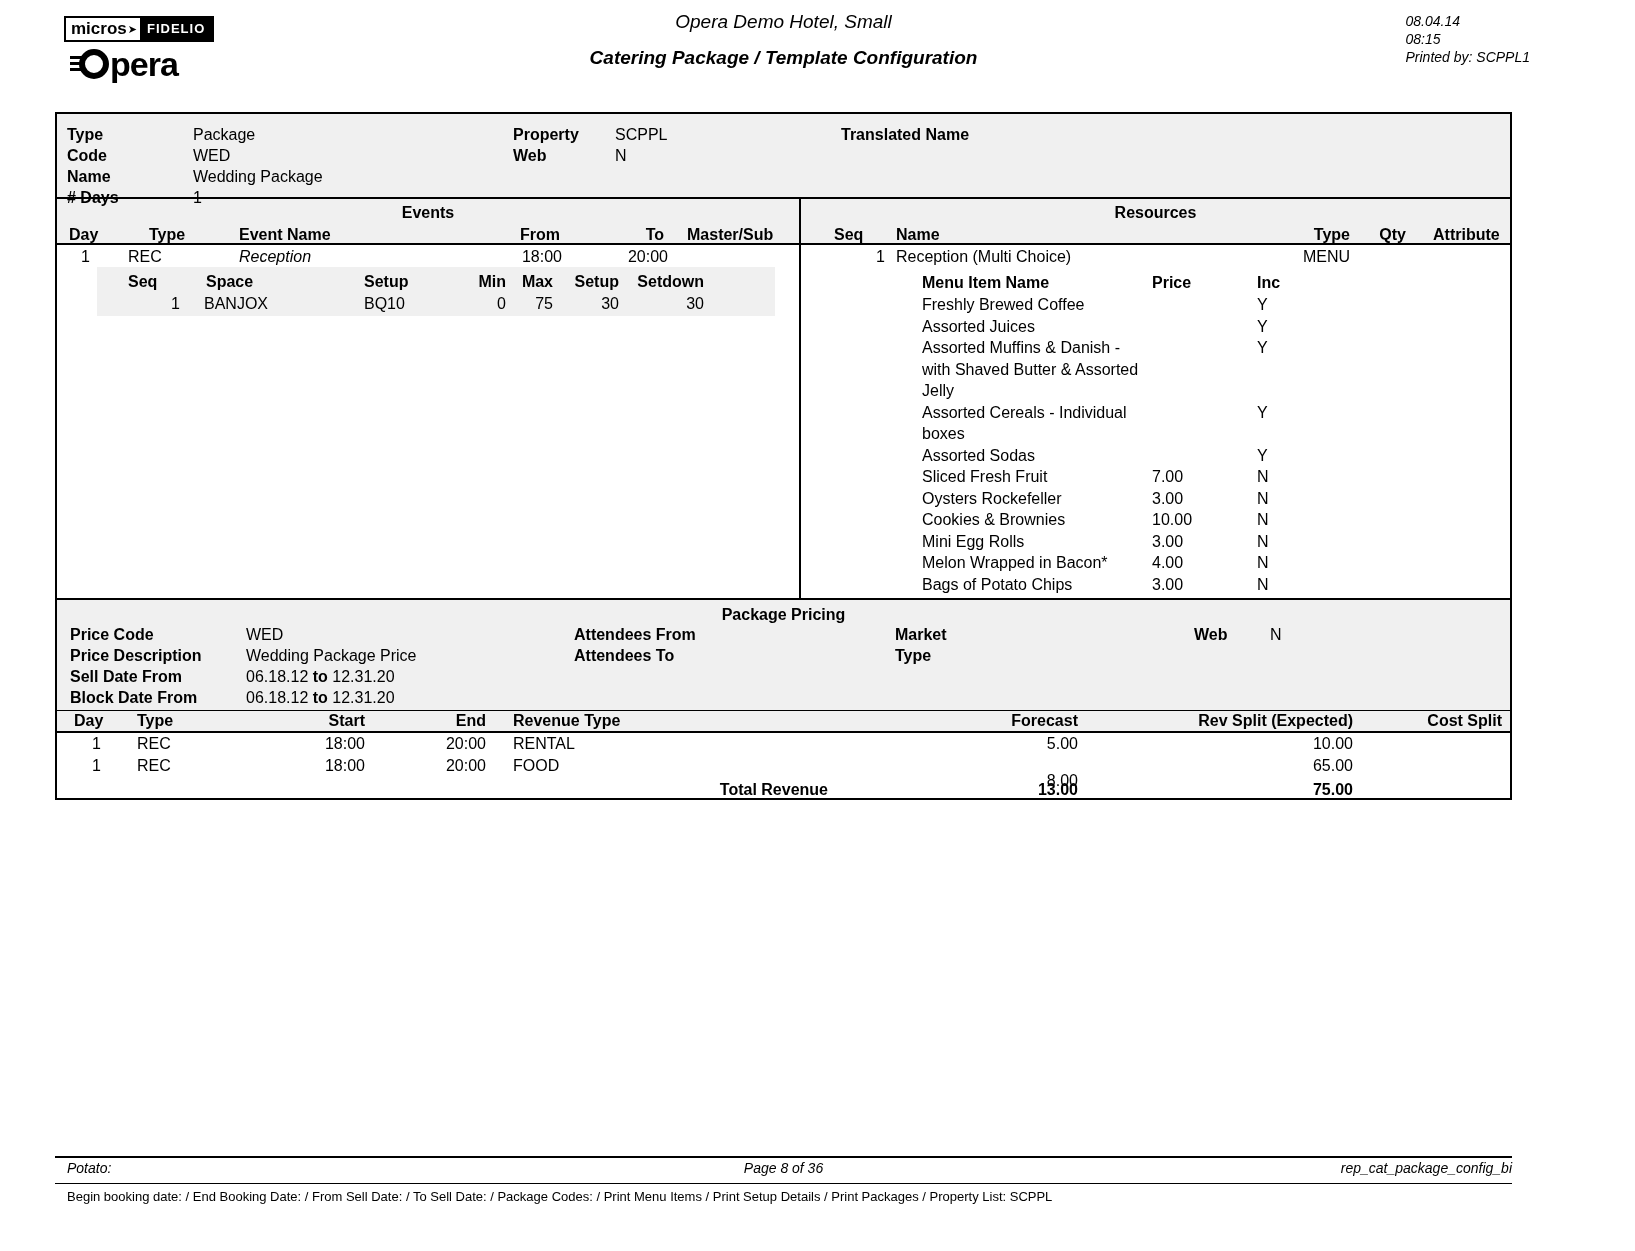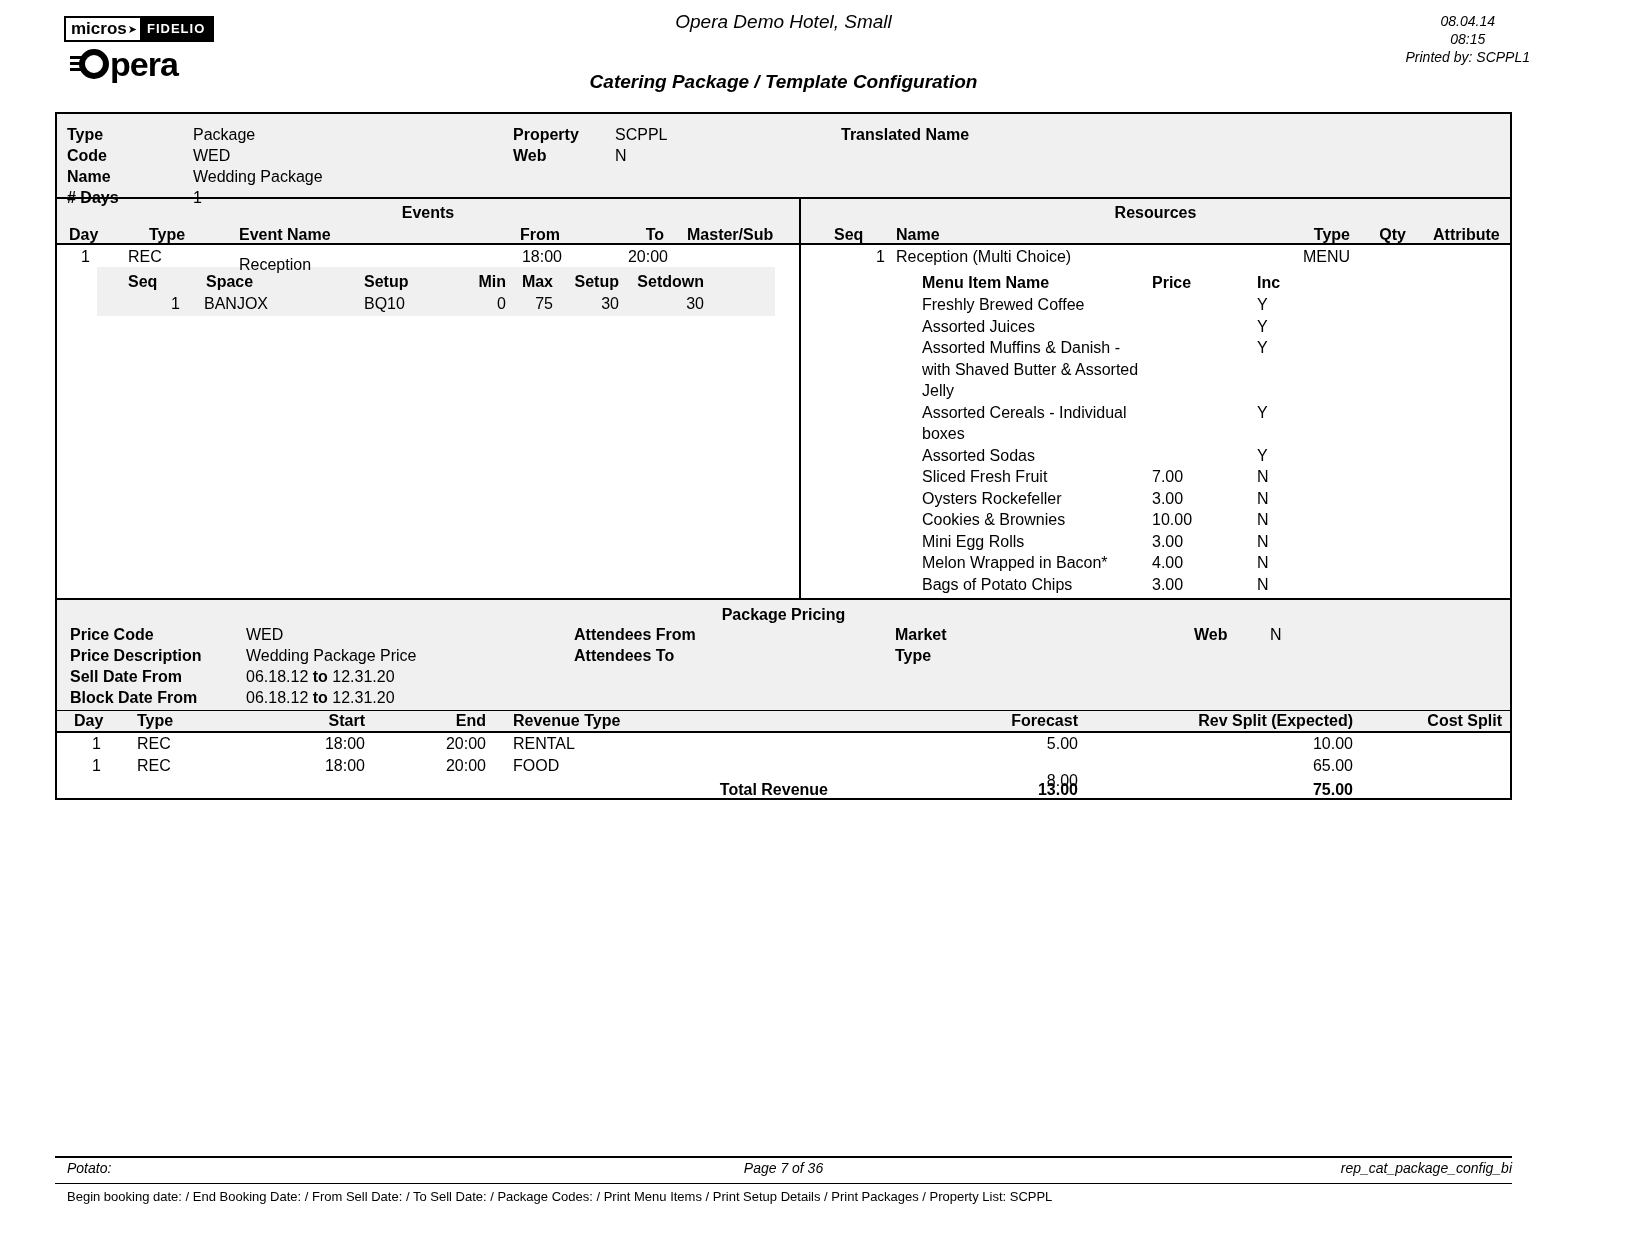--- a/index.html
+++ b/index.html
@@ -22,21 +22,21 @@
   .o-lines{width:18px;height:16px;background:repeating-linear-gradient(to bottom,#000 0 3px,#fff 3px 6px);margin-right:-9px;}
   .o-ring{width:30px;height:30px;border:6px solid #000;border-radius:50%;background:#fff;box-sizing:border-box;position:relative;z-index:1;}
   .o-text{font-size:34px;font-weight:bold;letter-spacing:-1px;margin-left:1px;line-height:40px;}
   
   .menu-table{position:absolute;left:922px;top:272px;border-collapse:collapse;z-index:3;}
   .menu-table th,.menu-table td{padding:0;font-size:16px;line-height:21.5px;vertical-align:top;text-align:left;font-weight:normal;}
   .menu-table th{font-weight:bold;line-height:22px;}
   .mt-name{width:230px;white-space:normal;margin-left:30px;}
   .mt-price{width:105px;text-align:right;}
   .mt-inc{width:50px;padding-left:15px;}
-  .hdr-info{font-size:14px;line-height:18px;text-align:center;}
+  .hdr-info{font-size:14px;line-height:18px;text-align:left;}
   .foot2{font-size:13px;}
 </style>
 </head>
 <body>
 
 <div class="page">
 
   <div class="bg" style="left:55px;top:112px;width:1457px;height:85px;"></div>
   <div class="sep" style="left:55px;top:197px;width:1457px;height:2px;"></div>
   <div class="bg" style="left:55px;top:199px;width:1457px;height:44px;"></div>
@@ -57,21 +57,21 @@
       <span class="mf-fidelio">FIDELIO</span>
     </div>
   </div>
   <div class="abs opera-logo" style="left:70px;top:44px;">
     <span class="o-lines"></span>
     <span class="o-ring"></span>
     <span class="o-text">pera</span>
   </div>
 
   <div class="abs ctr i" style="top:13px;font-size:19px;">Opera Demo Hotel, Small</div>
-  <div class="abs ctr i b" style="top:49px;font-size:19px;margin-top:24px;">Catering Package / Template Configuration</div>
+  <div class="abs ctr i b" style="top:49px;font-size:19px;">Catering Package / Template Configuration</div>
 
   <div class="abs i hdr-info" style="right:105px;top:12px;">
     <div>08.04.14</div>
     <div>08:15</div>
     <div>Printed by: SCPPL1</div>
   </div>
 
   <span class="abs b" style="left:67px;top:126px;">Type</span>
   <span class="abs" style="left:193px;top:126px;">Package</span>
   <span class="abs b" style="left:513px;top:126px;">Property</span>
@@ -93,21 +93,21 @@
 
   <span class="abs b" style="left:69px;top:226px;">Day</span>
   <span class="abs b" style="left:149px;top:226px;">Type</span>
   <span class="abs b" style="left:239px;top:226px;">Event Name</span>
   <span class="abs b" style="right:1075px;top:226px;">From</span>
   <span class="abs b" style="right:971px;top:226px;">To</span>
   <span class="abs b" style="left:687px;top:226px;">Master/Sub</span>
 
   <span class="abs" style="right:1545px;top:248px;">1</span>
   <span class="abs" style="left:128px;top:248px;">REC</span>
-  <span class="abs" style="left:239px;top:256px;">Reception</span>
+  <span class="abs" style="left:239px;top:248px;font-style:italic;">Reception</span>
   <span class="abs" style="right:1073px;top:248px;">18:00</span>
   <span class="abs" style="right:967px;top:248px;">20:00</span>
 
   <span class="abs b" style="left:128px;top:273px;">Seq</span>
   <span class="abs b" style="left:206px;top:273px;">Space</span>
   <span class="abs b" style="left:364px;top:273px;">Setup</span>
   <span class="abs b" style="right:1129px;top:273px;">Min</span>
   <span class="abs b" style="right:1082px;top:273px;">Max</span>
   <span class="abs b" style="right:1016px;top:273px;">Setup</span>
   <span class="abs b" style="right:931px;top:273px;">Setdown</span>
@@ -241,18 +241,18 @@
   <span class="abs" style="left:513px;top:757px;">FOOD</span>
   <span class="abs" style="right:557px;top:757px;margin-top:15px;">8.00</span>
   <span class="abs" style="right:282px;top:757px;">65.00</span>
 
   <span class="abs b" style="right:807px;top:781px;">Total Revenue</span>
   <span class="abs b" style="right:557px;top:781px;">13.00</span>
   <span class="abs b" style="right:282px;top:781px;">75.00</span>
 
   <div class="sep" style="left:55px;top:1156px;width:1457px;height:2px;"></div>
   <span class="abs i" style="left:67px;top:1160px;font-size:14px;">Potato:</span>
-  <div class="abs ctr i" style="top:1160px;font-size:14px;">Page 7 of 36</div>
+  <div class="abs ctr i" style="top:1160px;font-size:14px;">Page 8 of 36</div>
   <span class="abs i" style="right:123px;top:1160px;font-size:14px;">rep_cat_package_config_bi</span>
   <div class="sep" style="left:55px;top:1183px;width:1457px;height:1px;"></div>
   <span class="abs foot2" style="left:67px;top:1188px;">Begin booking date: / End Booking Date: / From Sell Date: / To Sell Date: / Package Codes: / Print Menu Items / Print Setup Details / Print Packages / Property List: SCPPL</span>
 
 </div>
 
 </body></html>

